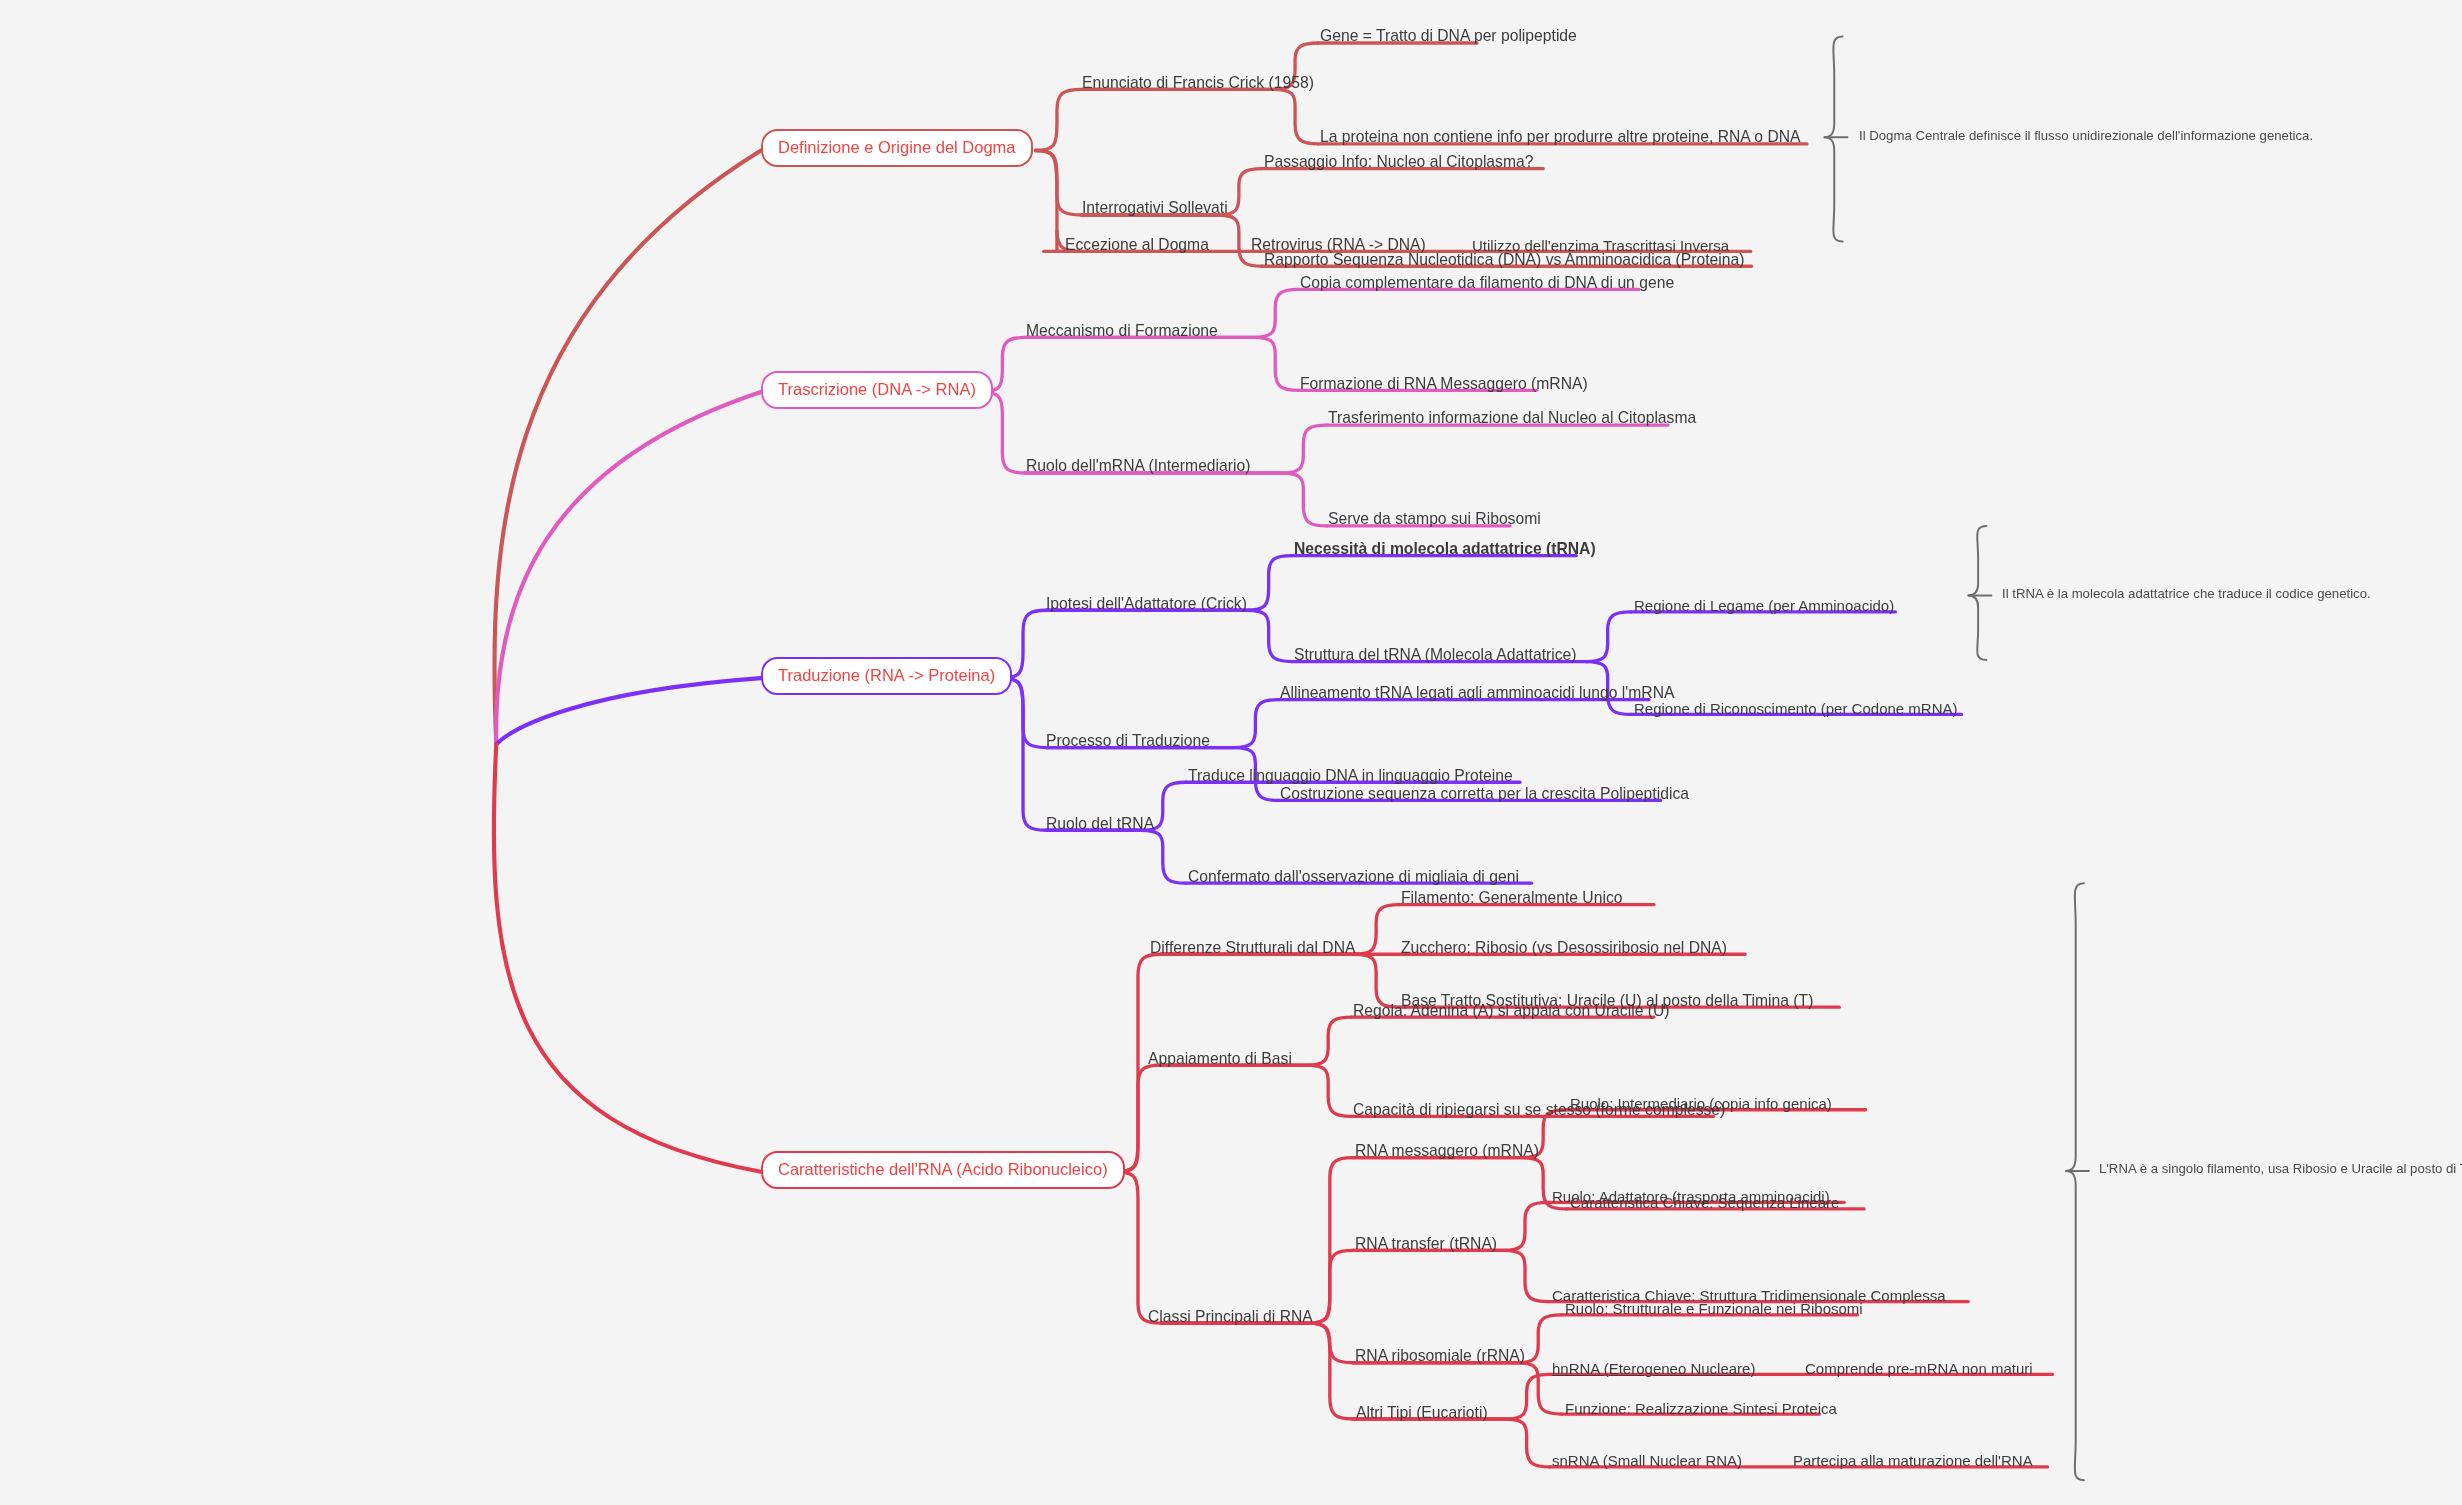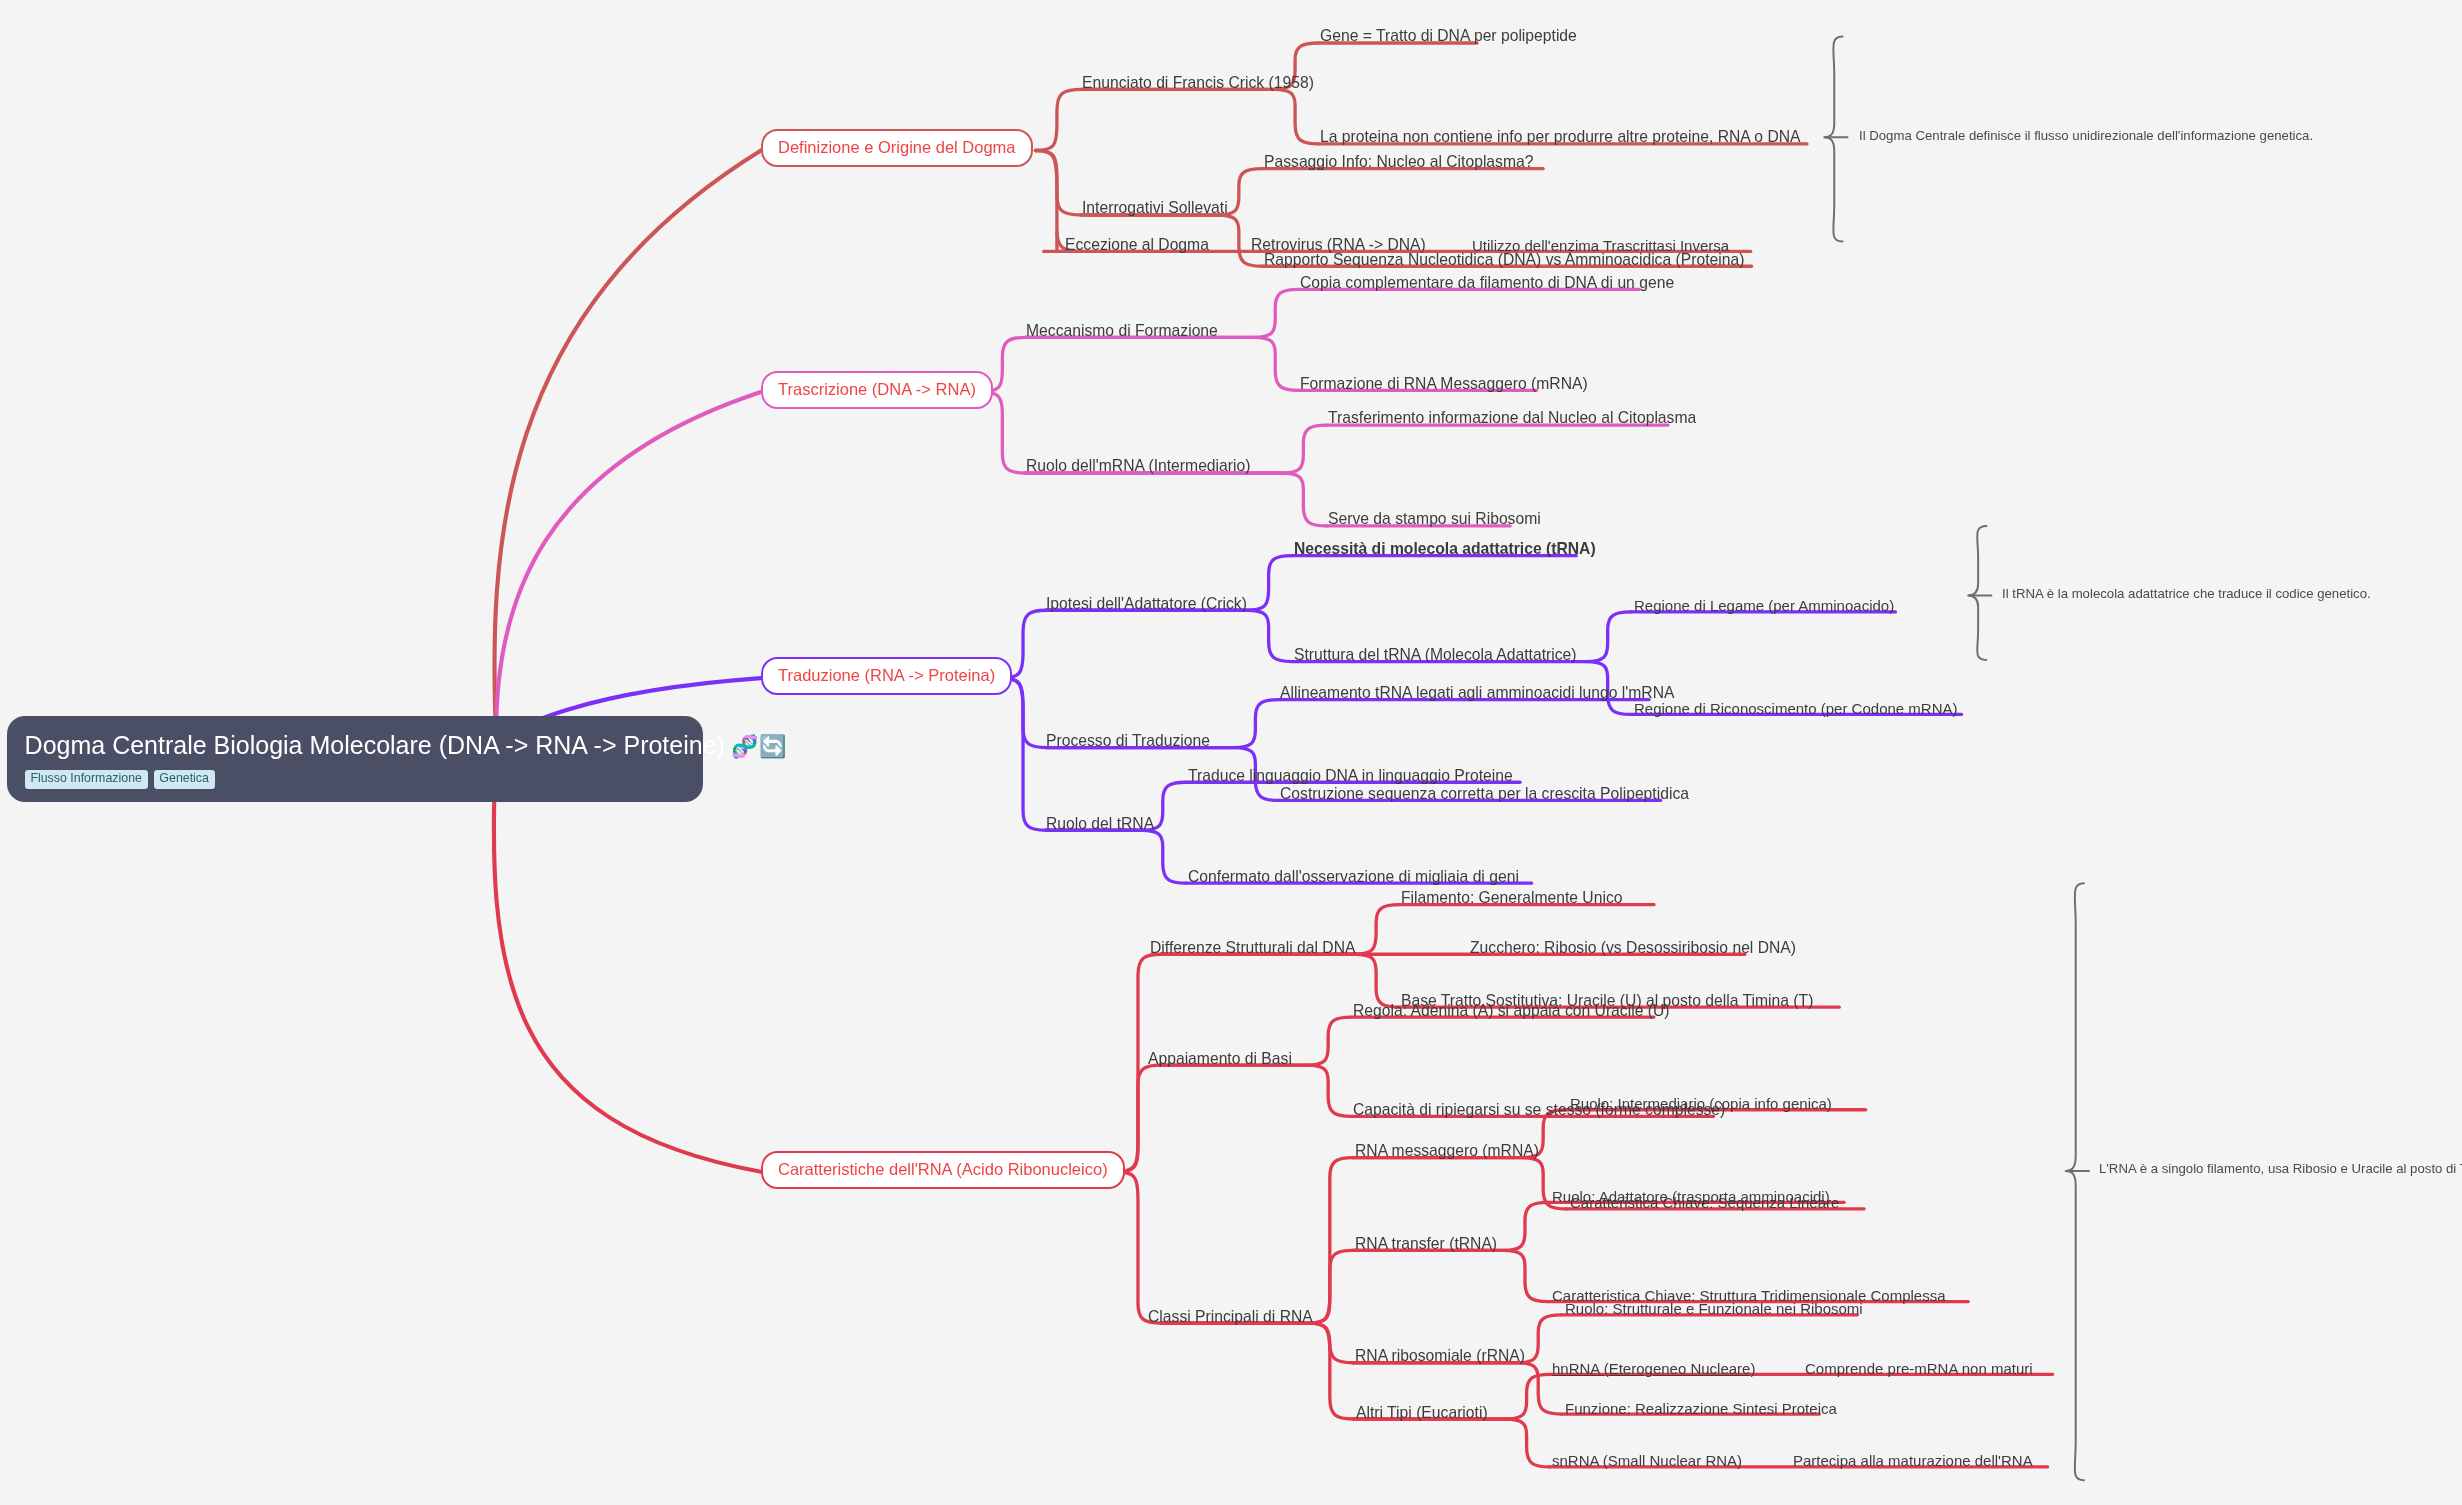--- a/index.html
+++ b/index.html
@@ -161,30 +161,20 @@
       <path d="M 1874 1774 L 2476 1774"></path>
     </g>
 
     <g fill="none" stroke="#6e6e6e" stroke-width="2.4" stroke-linecap="round">
       <path d="M 2520 1068 C 2504 1068 2510 1084 2510 1118 L 2510 1398 C 2510 1414 2504 1416 2498 1416
                C 2504 1416 2510 1418 2510 1434 L 2510 1742 C 2510 1776 2504 1790 2520 1790"></path>
       <path d="M 2498 1416 L 2526 1416"></path>
     </g>
   </svg>
 
-  <div class="root-node">
-    <div class="root-title">
-      <span>Dogma Centrale Biologia Molecolare (DNA -&gt; RNA -&gt; Proteine)</span>
-      <span class="root-emoji">🧬</span><span class="root-emoji">🔄</span>
-    </div>
-    <div class="root-tags">
-      <span class="tag">Flusso Informazione</span>
-      <span class="tag">Genetica</span>
-    </div>
-  </div>
 
   <div class="l1" style="left:761px;top:129px;border-color:#cc5555;">Definizione e Origine del Dogma</div>
 
   <div class="node l2" style="left:1082px;top:74px;">Enunciato di Francis Crick (1958)</div>
   <div class="node l3" style="left:1320px;top:27px;">Gene = Tratto di DNA per polipeptide</div>
   <div class="node l3" style="left:1320px;top:128px;">La proteina non contiene info per produrre altre proteine, RNA o DNA</div>
 
   <div class="node l2" style="left:1082px;top:199px;">Interrogativi Sollevati</div>
   <div class="node l3" style="left:1264px;top:153px;">Passaggio Info: Nucleo al Citoplasma?</div>
   <div class="node l3" style="left:1264px;top:251px;">Rapporto Sequenza Nucleotidica (DNA) vs Amminoacidica (Proteina)</div>
@@ -220,21 +210,21 @@
   <div class="node l2" style="left:1046px;top:815px;">Ruolo del tRNA</div>
   <div class="node l3" style="left:1188px;top:767px;">Traduce linguaggio DNA in linguaggio Proteine</div>
   <div class="node l3" style="left:1188px;top:868px;">Confermato dall'osservazione di migliaia di geni</div>
 
   <div class="note" style="left:2002px;top:586px;">Il tRNA è la molecola adattatrice che traduce il codice genetico.</div>
 
   <div class="l1" style="left:761px;top:1151px;border-color:#e03a4e;">Caratteristiche dell'RNA (Acido Ribonucleico)</div>
 
   <div class="node l2" style="left:1150px;top:939px;">Differenze Strutturali dal DNA</div>
   <div class="node l3" style="left:1401px;top:889px;">Filamento: Generalmente Unico</div>
-  <div class="node l3" style="left:1470px;top:939px;">Zucchero: Ribosio (vs Desossiribosio nel DNA)</div>
+  <div class="node l3" style="left:1401px;top:939px;">Zucchero: Ribosio (vs Desossiribosio nel DNA)</div>
   <div class="node l3" style="left:1401px;top:992px;">Base Tratto Sostitutiva: Uracile (U) al posto della Timina (T)</div>
 
   <div class="node l2" style="left:1148px;top:1050px;">Appaiamento di Basi</div>
   <div class="node l3" style="left:1353px;top:1002px;">Regola: Adenina (A) si appaia con Uracile (U)</div>
   <div class="node l3" style="left:1353px;top:1101px;">Capacità di ripiegarsi su se stesso (forme complesse)</div>
 
   <div class="node l2" style="left:1148px;top:1308px;">Classi Principali di RNA</div>
 
   <div class="node l3" style="left:1355px;top:1142px;">RNA messaggero (mRNA)</div>
   <div class="node l4" style="left:1570px;top:1095px;">Ruolo: Intermediario (copia info genica)</div>

